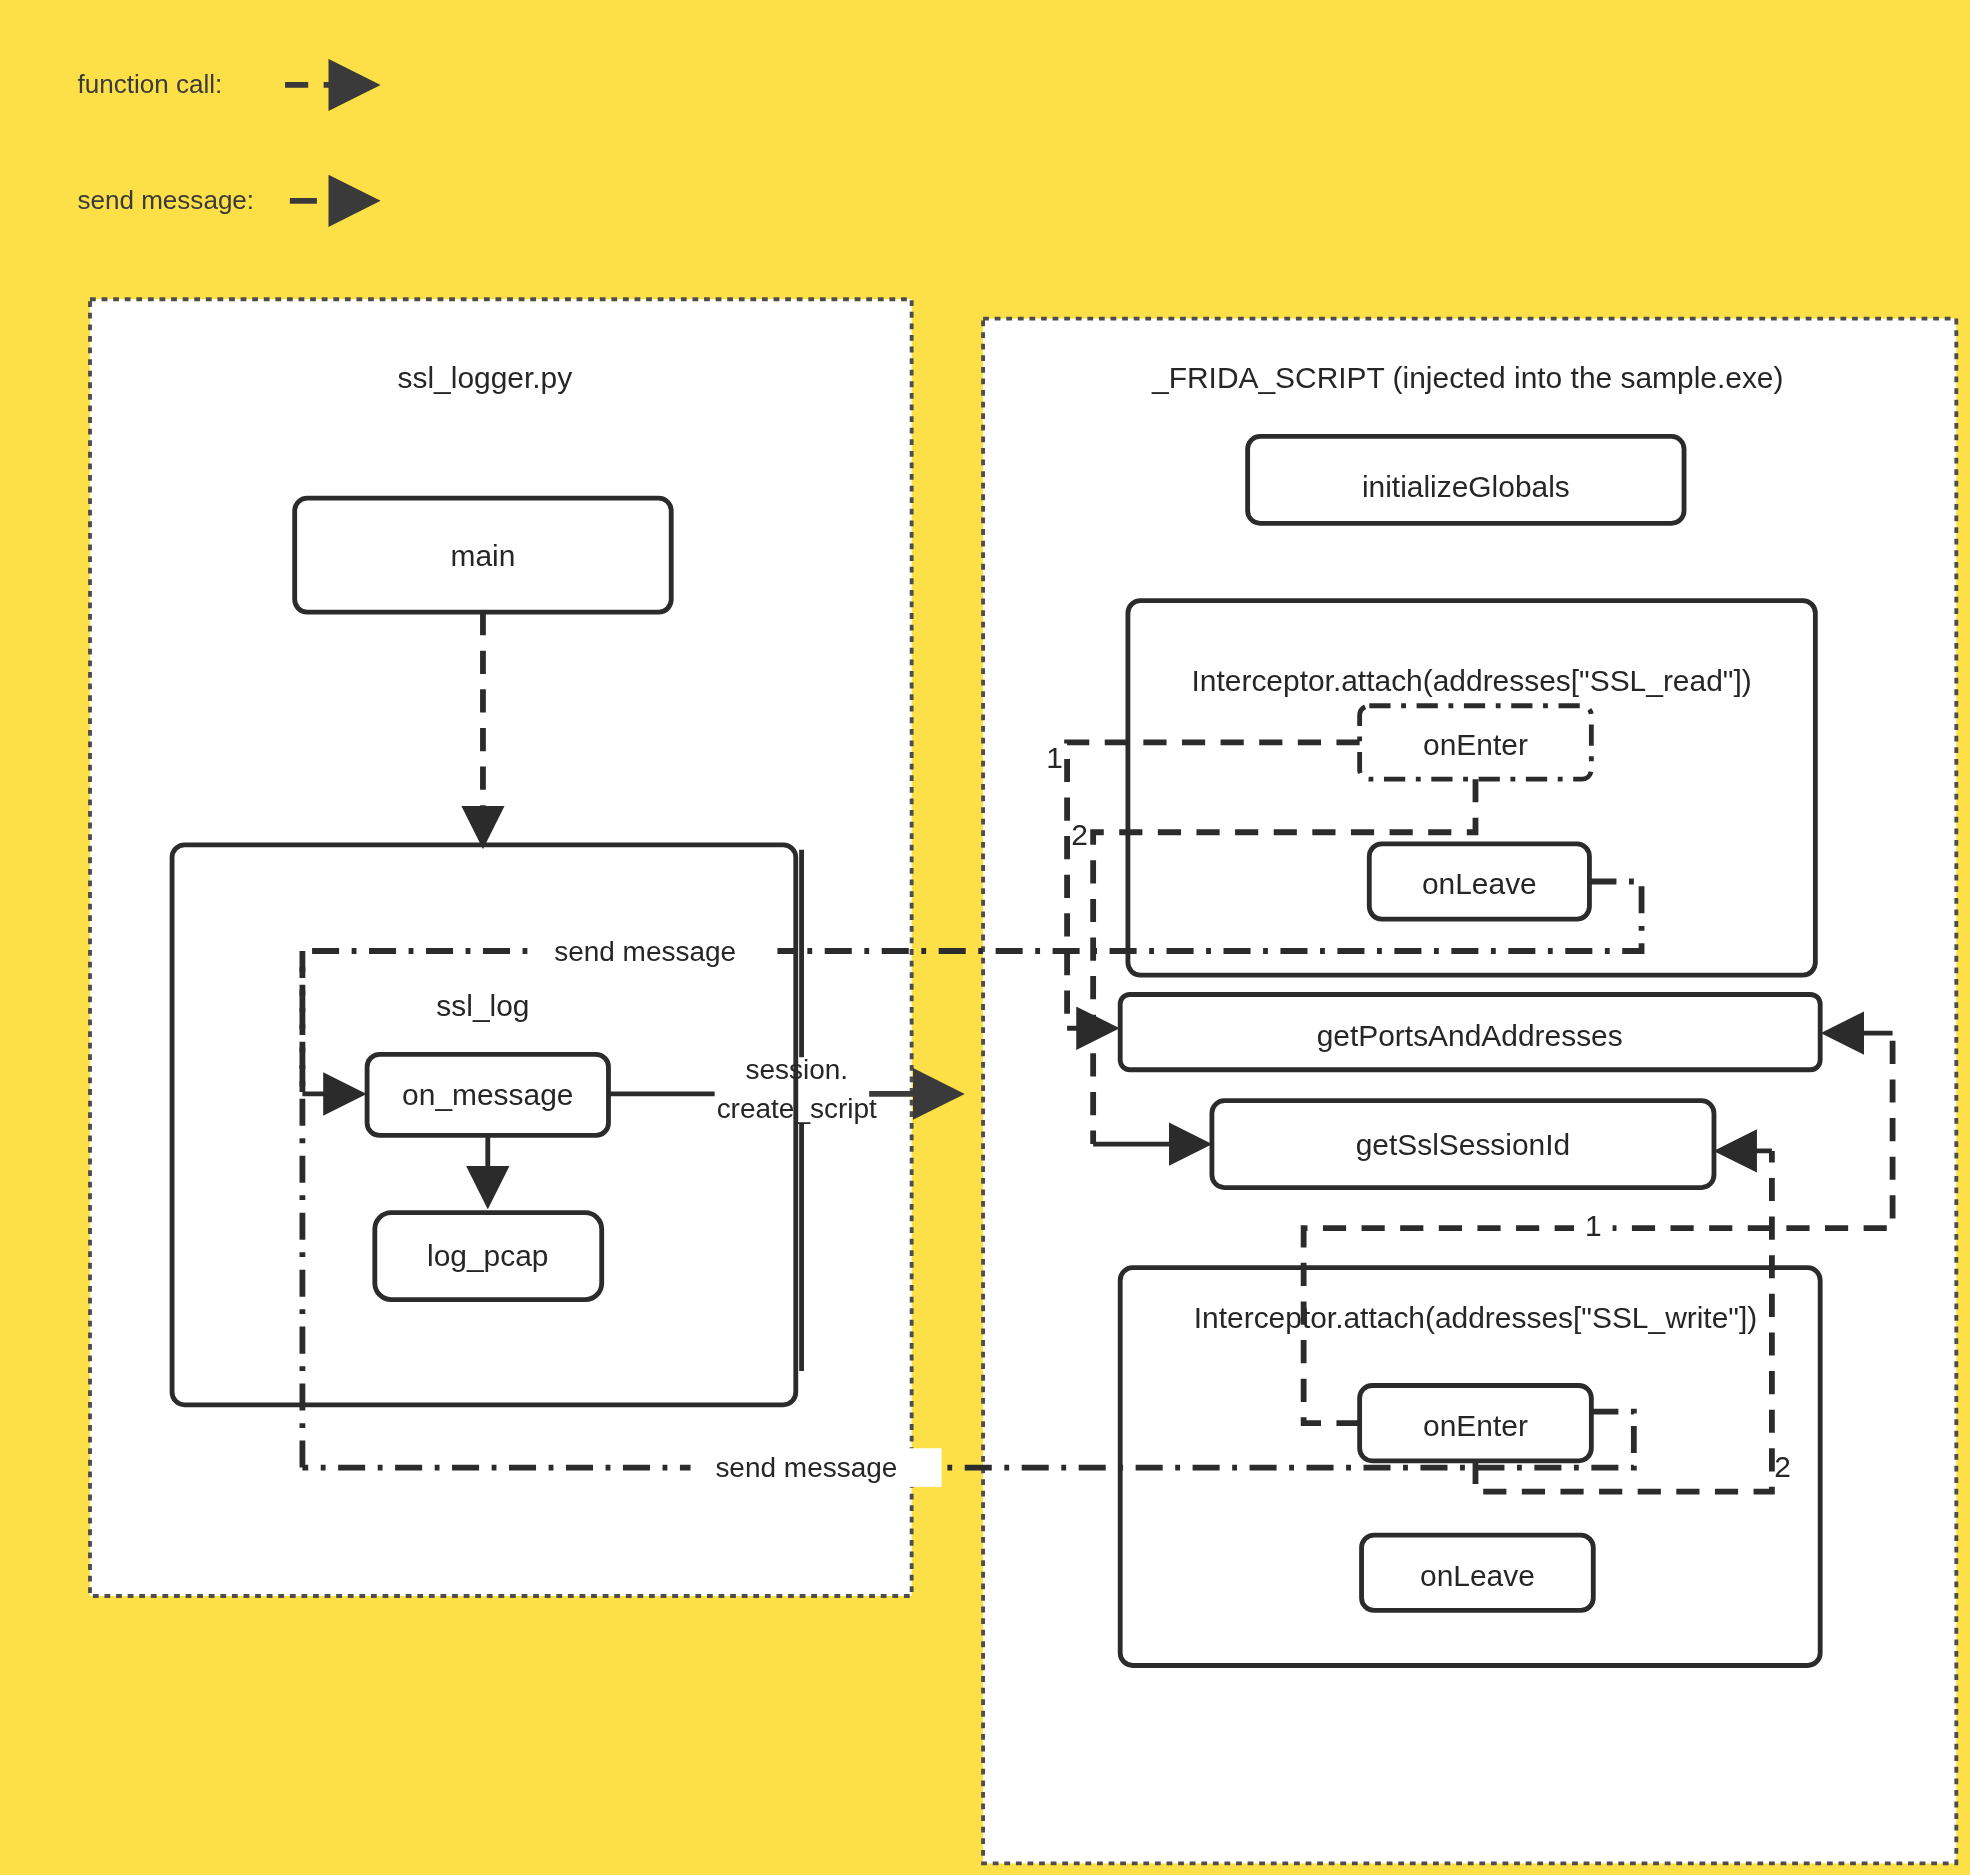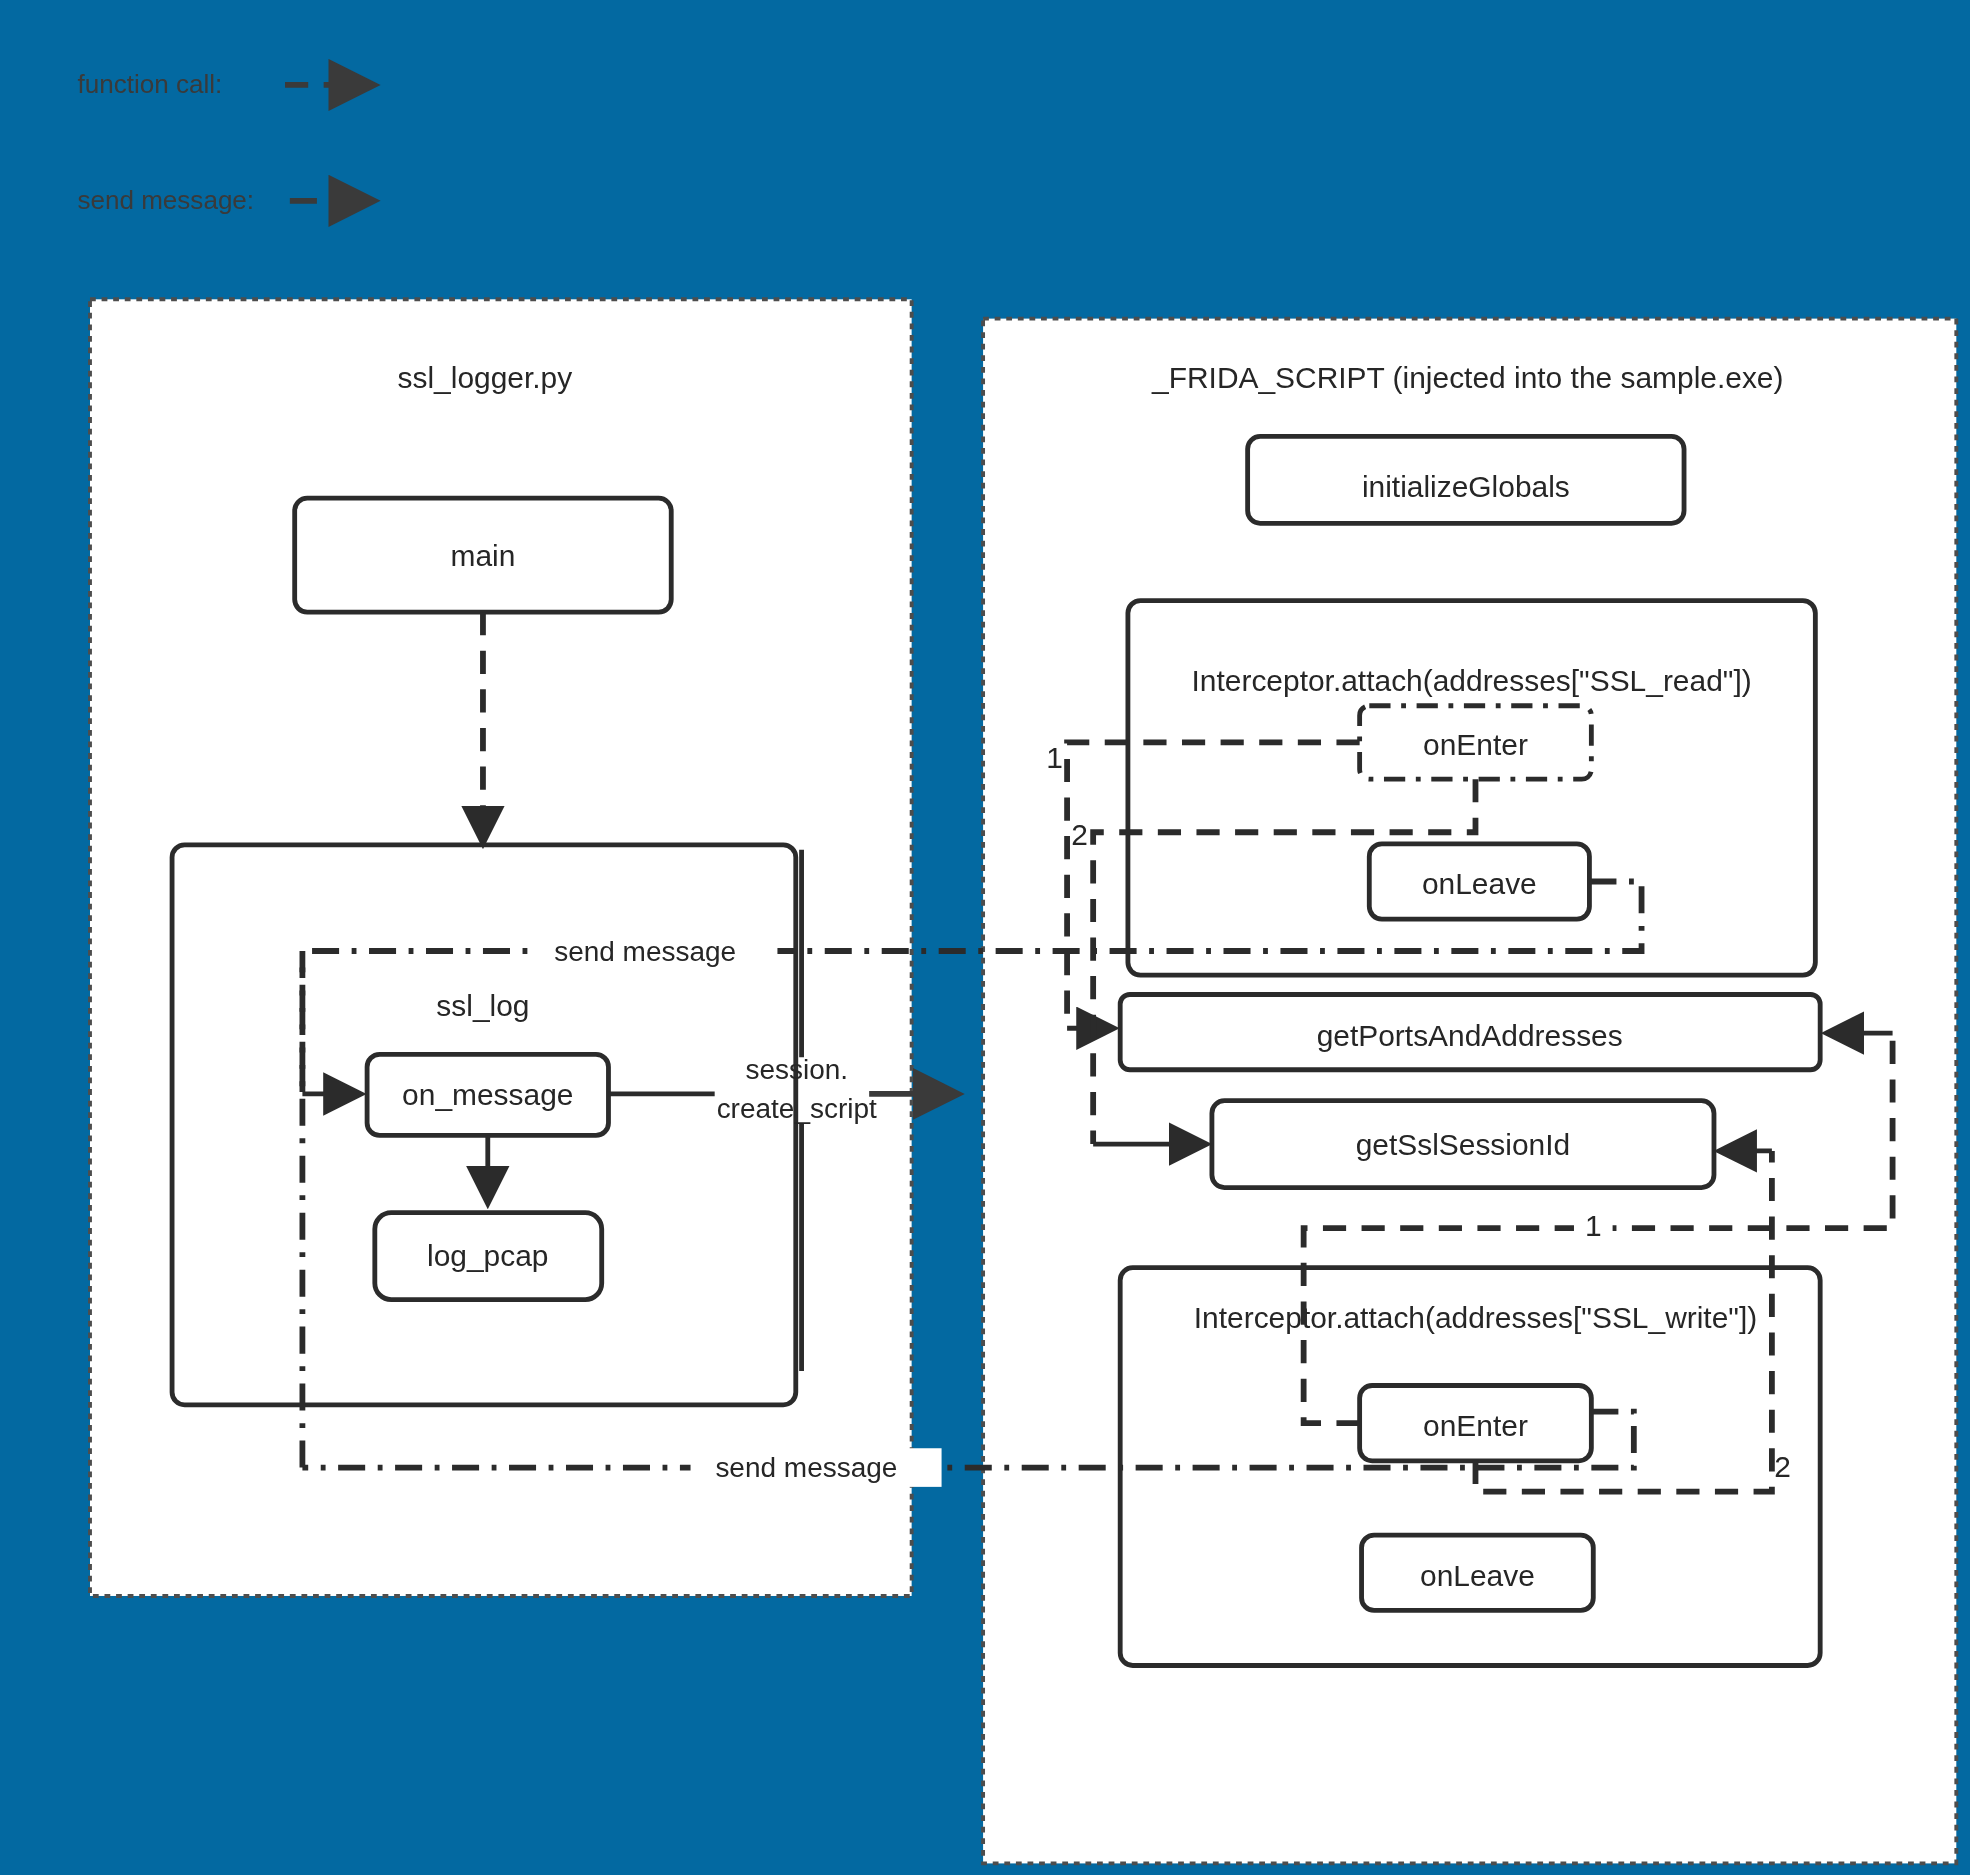--- a/index.html
+++ b/index.html
@@ -1,16 +1,16 @@
 <!DOCTYPE html>
 <html><head>
 <meta charset="utf-8">
 <style>
   html,body{margin:0;padding:0;background:#000;}
-  #stage{position:relative;width:1971px;height:1875px;background:#0369a1;
+  #stage{position:relative;width:1971px;height:1875px;background:#fde047;
          font-family:"Liberation Sans", sans-serif;}
   svg{position:absolute;top:0;left:0;width:1971px;height:1875px;}
   .legend-label{fill:#3a3a3a;font-size:27px;font-family:"Liberation Sans",sans-serif;}
   .panel-title{fill:#262626;font-size:31px;font-family:"Liberation Sans",sans-serif;text-anchor:middle;}
   .node-label{fill:#262626;font-size:31px;font-family:"Liberation Sans",sans-serif;text-anchor:middle;}
   .group-label{fill:#262626;font-size:31px;font-family:"Liberation Sans",sans-serif;text-anchor:middle;}
   .edge-label{fill:#262626;font-size:29px;font-family:"Liberation Sans",sans-serif;text-anchor:middle;}
   .num-label{fill:#262626;font-size:31px;font-family:"Liberation Sans",sans-serif;text-anchor:middle;}
   .panel{fill:#ffffff;stroke:#4d4d4d;stroke-width:4;stroke-dasharray:6 6;}
   .box{fill:#ffffff;stroke:#2b2b2b;stroke-width:5;}

